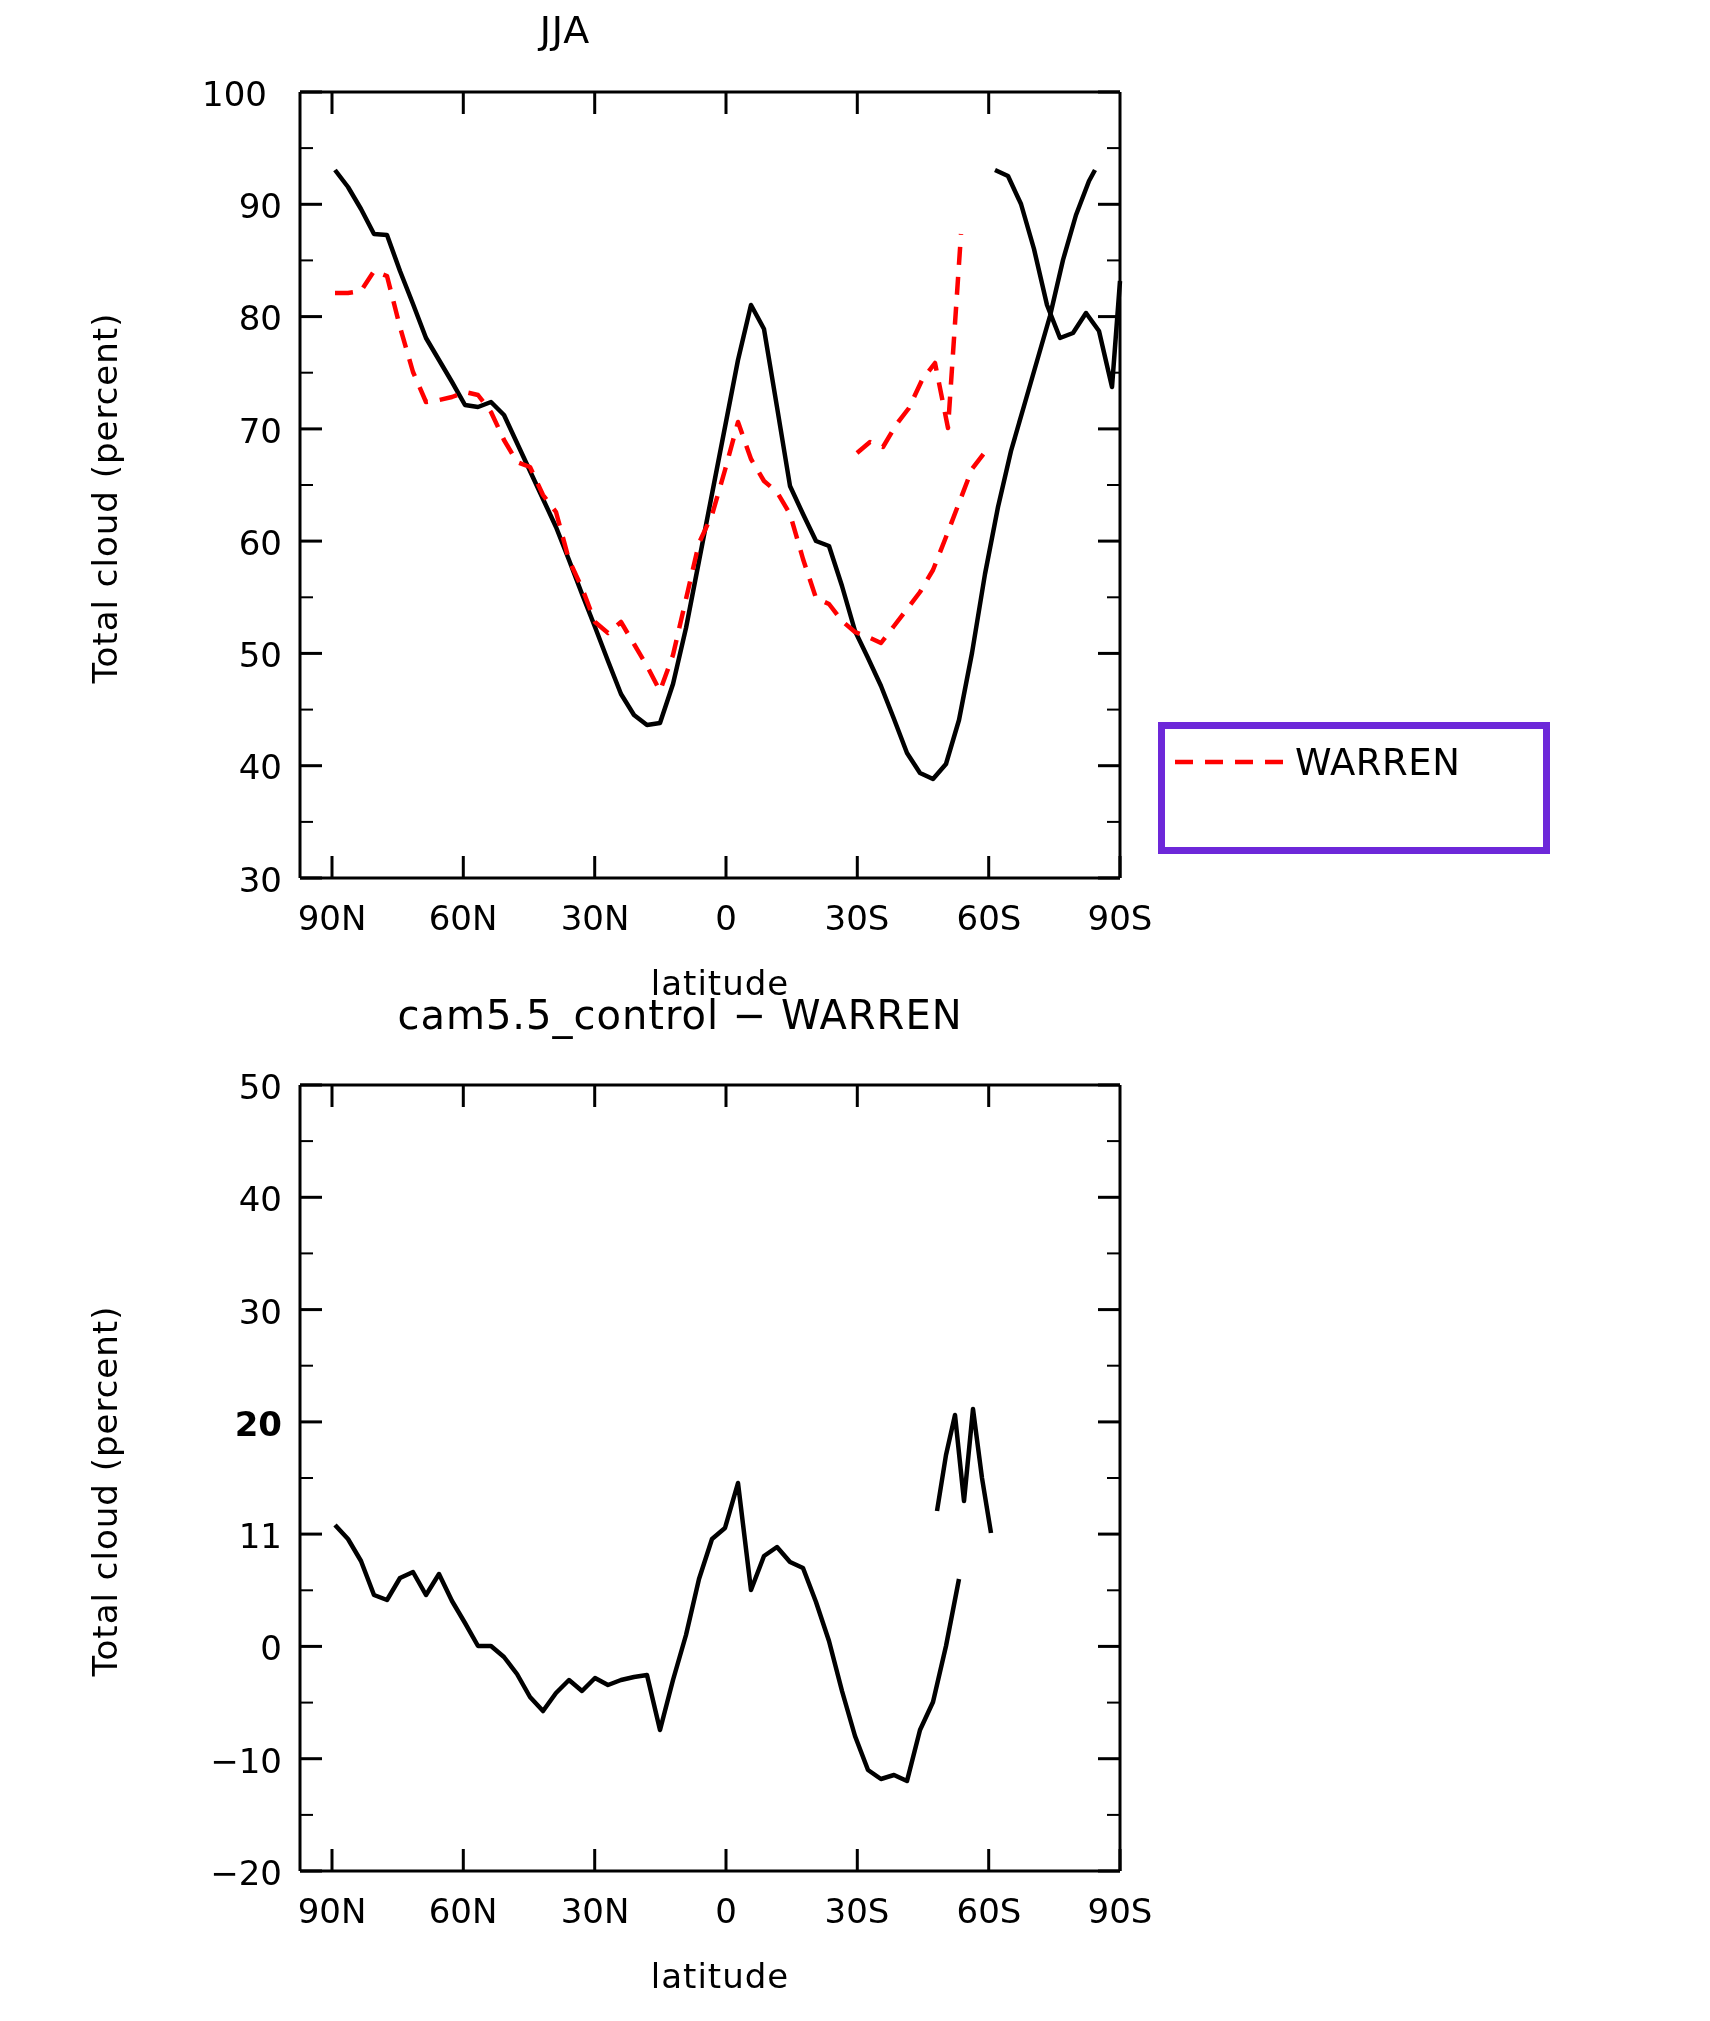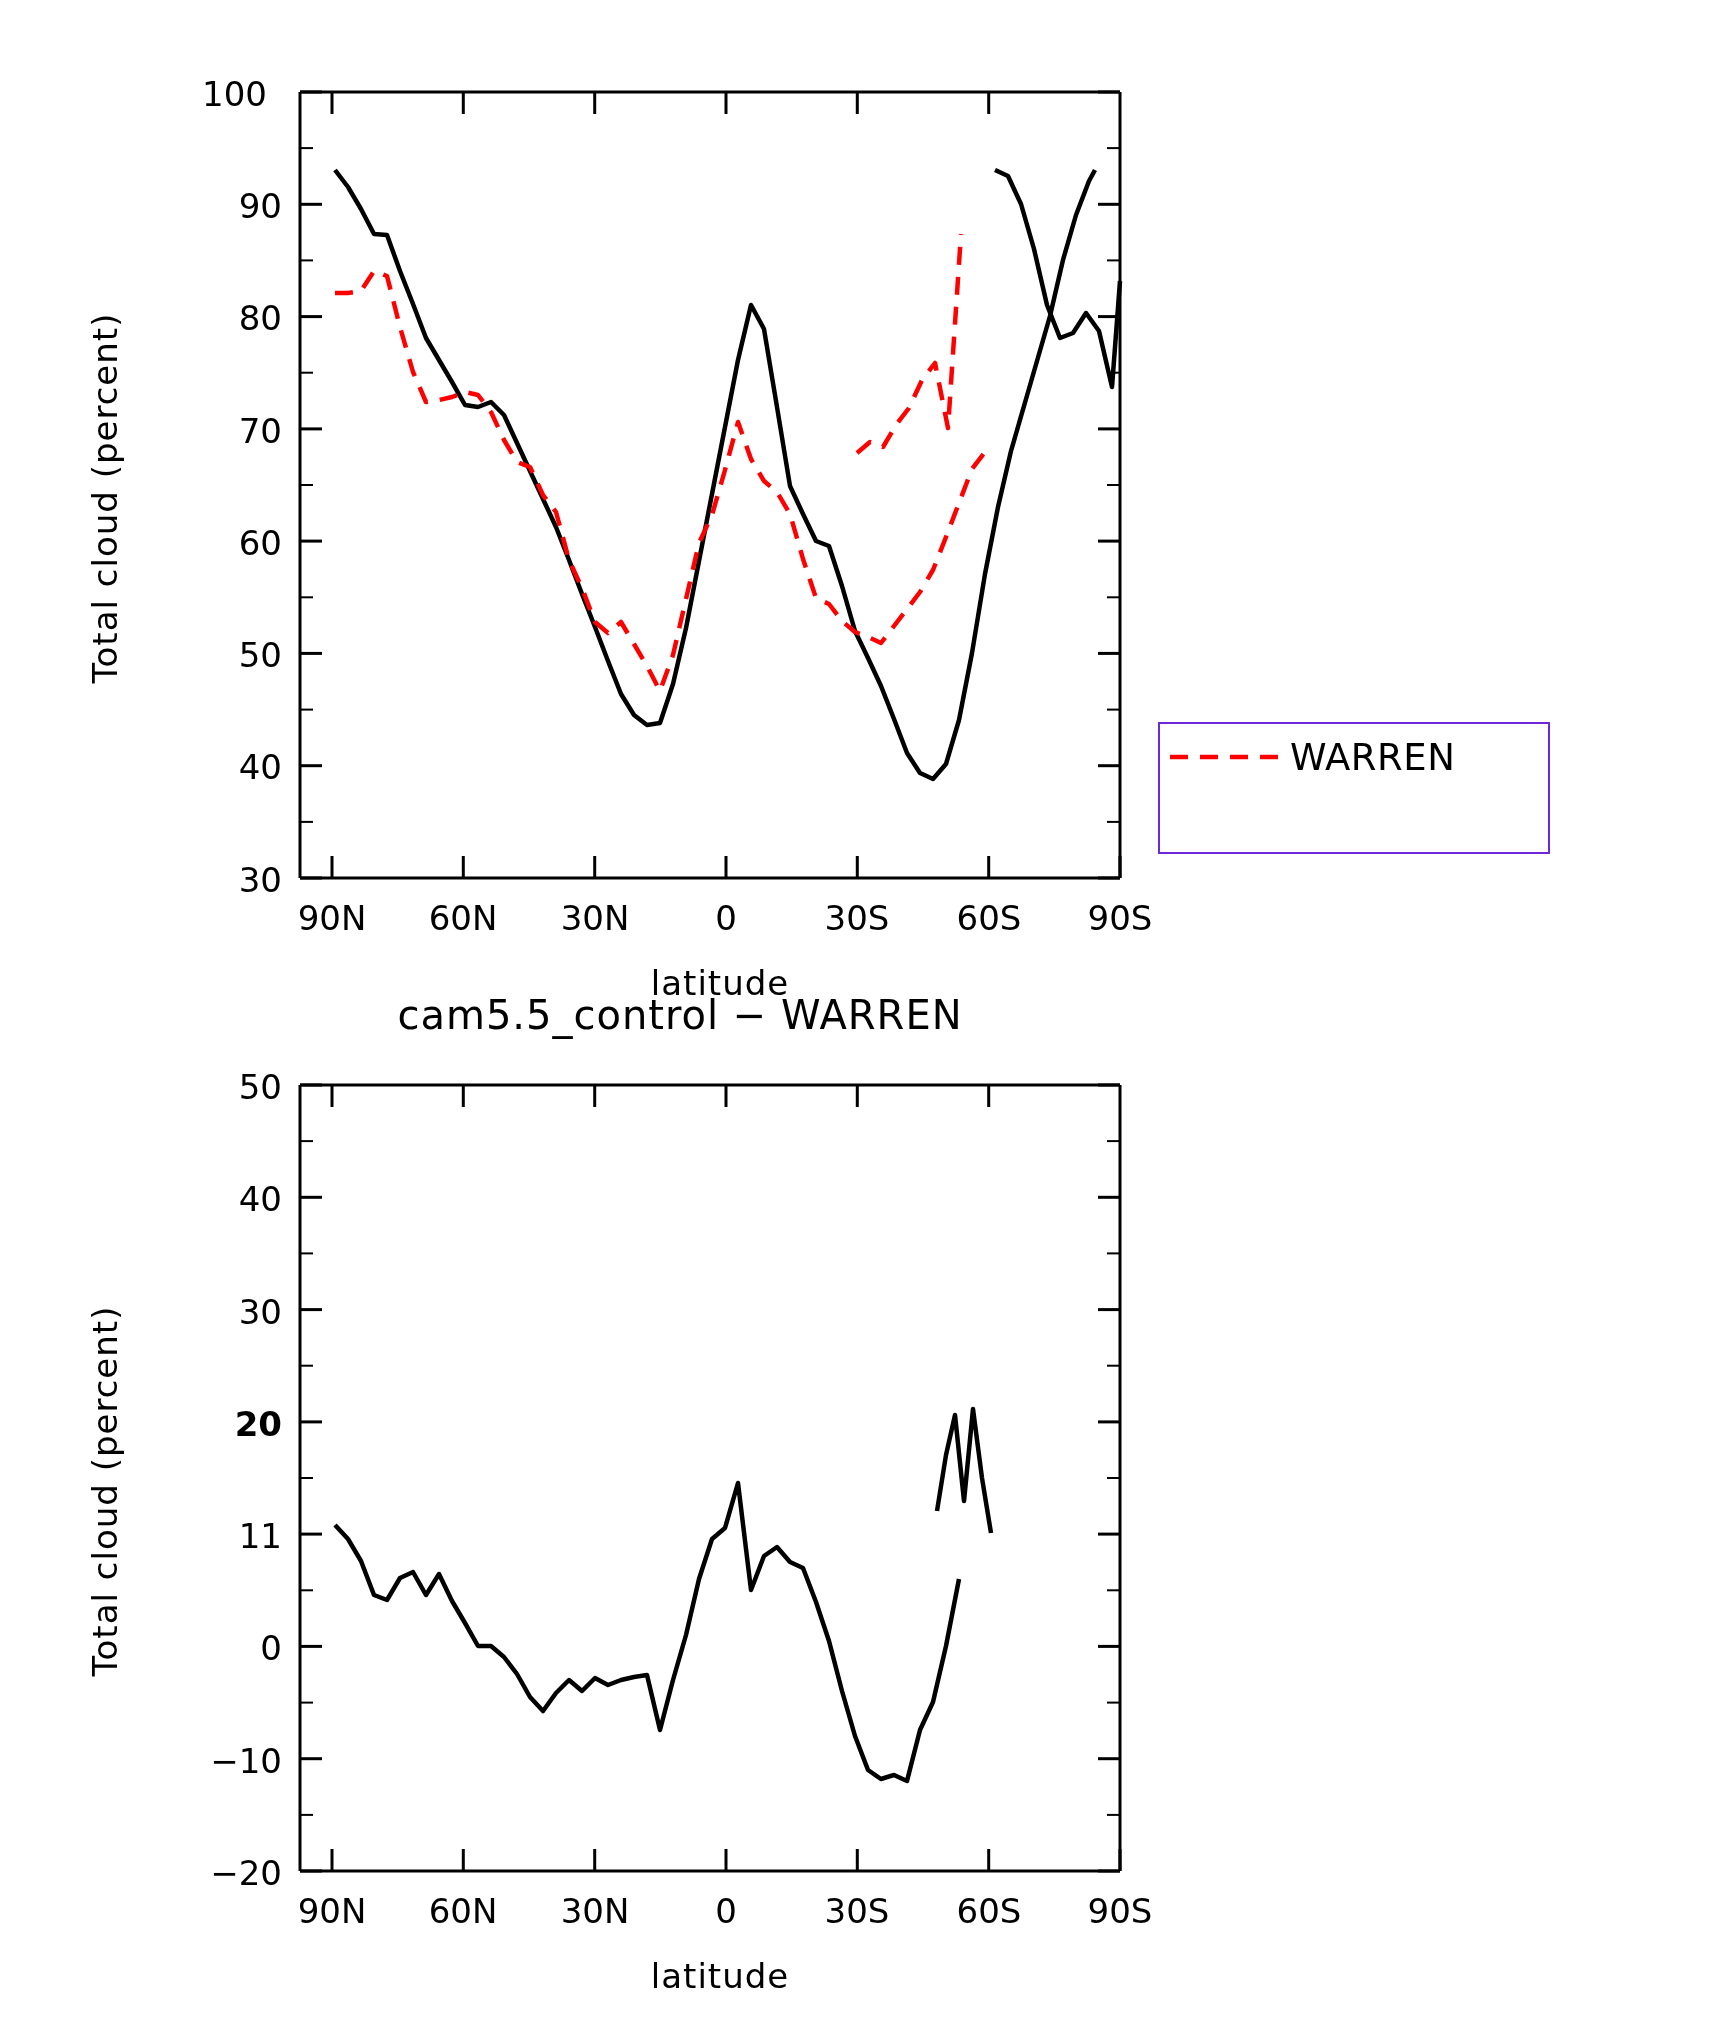--- a/index.html
+++ b/index.html
@@ -69,21 +69,21 @@
     font-size: 34px;
   }
 
   
   #legend {
     position: absolute;
     left: 1158px;
     top: 722px;
     width: 392px;
     height: 132px;
-    border: 2px solid #6d28d9;
+    border: 7px solid #6d28d9;
     background: #ffffff;
     box-sizing: border-box;
   }
   .legend-row {
     position: relative;
     height: 66px;
     display: flex;
     align-items: center;
   }
   .legend-sample {
@@ -107,20 +107,21 @@
     letter-spacing: 0.5px;
   }
 </style>
 </head>
 <body>
 
 <div class="page">
 
   <div id="panel-top">
 
+    <div class="chart-title" id="title-top">JJA</div>
 
     <svg class="plot-svg" width="1710" height="1010">
 
       <g stroke="#000000" stroke-width="3" fill="none">
 
         <line x1="300" y1="92" x2="300" y2="878"></line>
 
         <line x1="1120" y1="92" x2="1120" y2="878"></line>
 
         <line x1="300" y1="92" x2="1120" y2="92"></line>

